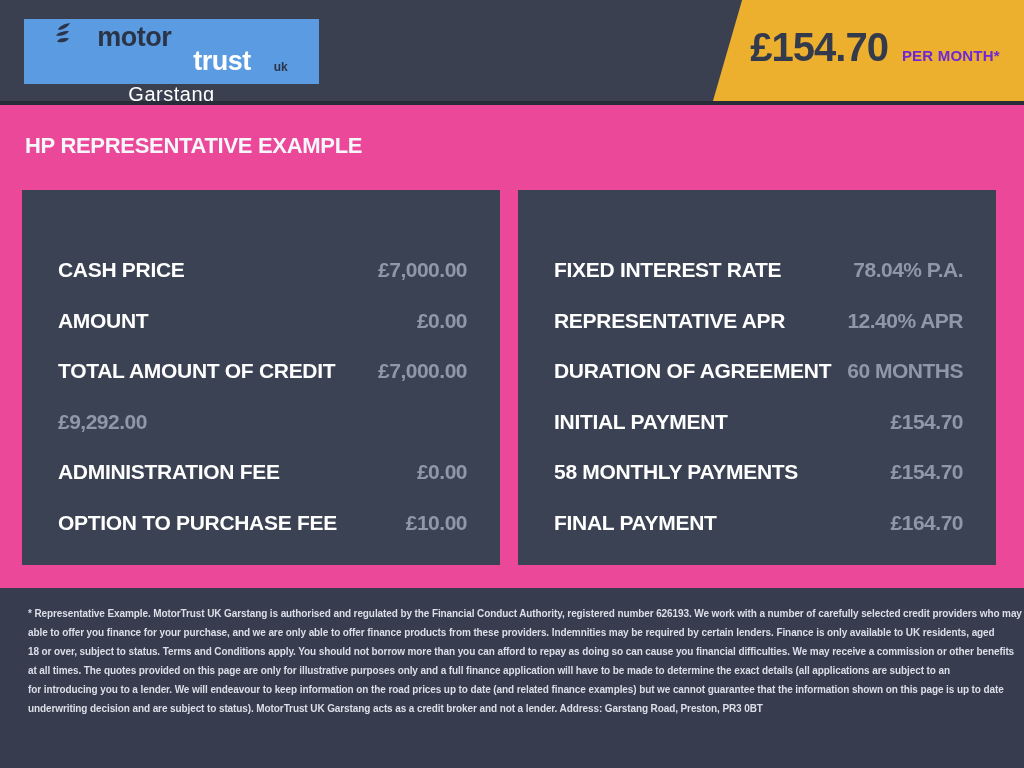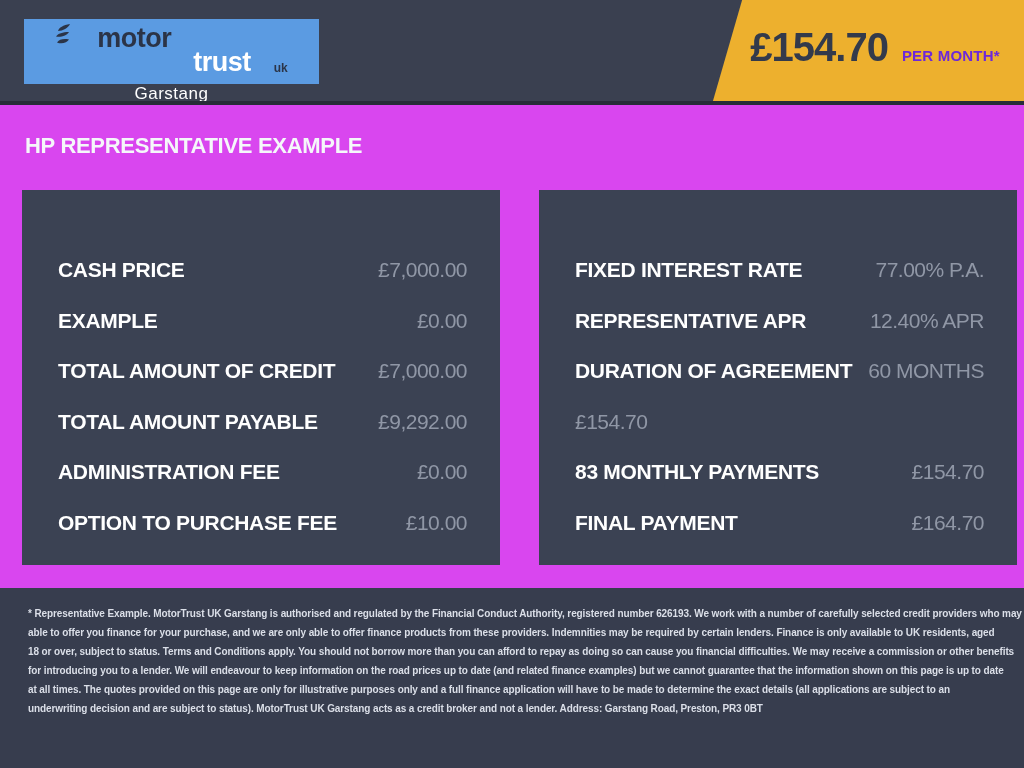--- a/index.html
+++ b/index.html
@@ -24,61 +24,61 @@
     position: absolute; top: 19px; left: 24px; width: 295px; height: 65px;
     background: #5b9be2;
     display: flex; flex-direction: column; align-items: center; justify-content: center;
   }
   .logo-line1 { display: flex; align-items: center; line-height: 1; margin-top: 2px; gap: 22px; }
   .leaf-icon { margin-right: 3px; margin-top: -4px; }
   .logo-word { font-size: 27px; font-weight: 600; letter-spacing: -0.5px; }
   .logo-motor { color: #2b3447; }
   .logo-trust { color: #ffffff; margin-top: 48px; }
   .logo-uk { font-size: 12px; font-weight: 700; color: #2b3447; align-self: flex-end; margin-bottom: 2px; margin-left: 1px; }
-  .logo-location { color: #ffffff; font-size: 17px; line-height: 1.15; letter-spacing: 0.5px; margin-top: 8px; }
+  .logo-location { color: #ffffff; font-size: 20px; line-height: 1.15; letter-spacing: 0.5px; margin-top: 8px; }
 
   .banner {
     position: absolute; top: 0; left: 700px; width: 324px; height: 101px;
     background: #edb02e;
     -webkit-clip-path: polygon(13% 0, 100% 0, 100% 100%, 4% 100%);
     clip-path: polygon(13% 0, 100% 0, 100% 100%, 4% 100%);
     display: flex; align-items: baseline; justify-content: center;
     padding-top: 27px; padding-left: 26px;
   }
   .banner-price {
     font-size: 40px; font-weight: 700; color: #333a4b; letter-spacing: -1px; line-height: 1;
   }
   .banner-period {
     font-size: 15px; font-weight: 700; color: #6d28d9; margin-left: 14px; letter-spacing: 0.2px;
   }
 
   
   .content {
     position: absolute; top: 105px; left: 0; width: 1024px; height: 483px;
-    background: #d946ef;
+    background: #ec4899;
   }
   .page-title {
     position: absolute; top: 28px; left: 25px;
     color: #f5f7fa; font-size: 22px; font-weight: 700; letter-spacing: -0.3px;
   }
   .panel {
     position: absolute; top: 85px; width: 478px; height: 375px;
     background: #3b4253;
     display: flex; flex-direction: column; justify-content: space-between;
     padding: 68px 33px 30px 36px;
   }
   .panel-left  { left: 22px; }
-  .panel-right { left: 539px; }
+  .panel-right { left: 518px; }
   .row { display: flex; justify-content: space-between; align-items: center; }
   .row-label {
     color: #ffffff; font-size: 21px; font-weight: 700; letter-spacing: -0.3px;
     white-space: nowrap;
   }
   .row-value {
-    color: #9097a6; font-size: 21px; font-weight: 400; letter-spacing: -0.5px;
+    color: #9097a6; font-size: 21px; font-weight: 700; letter-spacing: -0.5px;
     white-space: nowrap;
   }
 
   
   .footer {
     position: absolute; top: 588px; left: 0; width: 1024px; height: 180px;
     background: #373d4e;
   }
   .footer-text {
     position: absolute; top: 16px; left: 28px; width: 986px;
@@ -119,72 +119,72 @@
 
   <div class="content">
     <div class="page-title">HP REPRESENTATIVE EXAMPLE</div>
 
     <div class="panel panel-left">
       <div class="row">
         <span class="row-label">CASH PRICE</span>
         <span class="row-value">£7,000.00</span>
       </div>
       <div class="row">
-        <span class="row-label">EXAMPLE</span>
+        <span class="row-label">AMOUNT</span>
         <span class="row-value">£0.00</span>
       </div>
       <div class="row">
         <span class="row-label">TOTAL AMOUNT OF CREDIT</span>
         <span class="row-value">£7,000.00</span>
       </div>
       <div class="row">
-        <span class="row-label">TOTAL AMOUNT PAYABLE</span>
         <span class="row-value">£9,292.00</span>
       </div>
       <div class="row">
         <span class="row-label">ADMINISTRATION FEE</span>
         <span class="row-value">£0.00</span>
       </div>
       <div class="row">
         <span class="row-label">OPTION TO PURCHASE FEE</span>
         <span class="row-value">£10.00</span>
       </div>
     </div>
 
     <div class="panel panel-right">
       <div class="row">
         <span class="row-label">FIXED INTEREST RATE</span>
-        <span class="row-value">77.00% P.A.</span>
+        <span class="row-value">78.04% P.A.</span>
       </div>
       <div class="row">
         <span class="row-label">REPRESENTATIVE APR</span>
         <span class="row-value">12.40% APR</span>
       </div>
       <div class="row">
         <span class="row-label">DURATION OF AGREEMENT</span>
         <span class="row-value">60 MONTHS</span>
       </div>
       <div class="row">
+        <span class="row-label">INITIAL PAYMENT</span>
         <span class="row-value">£154.70</span>
       </div>
       <div class="row">
-        <span class="row-label">83 MONTHLY PAYMENTS</span>
+        <span class="row-label">58 MONTHLY PAYMENTS</span>
         <span class="row-value">£154.70</span>
       </div>
       <div class="row">
         <span class="row-label">FINAL PAYMENT</span>
         <span class="row-value">£164.70</span>
       </div>
     </div>
   </div>
 
   <div class="footer">
     <div class="footer-text">
       <div class="footer-line">* Representative Example. MotorTrust UK Garstang is authorised and regulated by the Financial Conduct Authority, registered number 626193. We work with a number of carefully selected credit providers who may be</div>
       <div class="footer-line">able to offer you finance for your purchase, and we are only able to offer finance products from these providers. Indemnities may be required by certain lenders. Finance is only available to UK residents, aged</div>
       <div class="footer-line">18 or over, subject to status. Terms and Conditions apply. You should not borrow more than you can afford to repay as doing so can cause you financial difficulties. We may receive a commission or other benefits</div>
+      <div class="footer-line">at all times. The quotes provided on this page are only for illustrative purposes only and a full finance application will have to be made to determine the exact details (all applications are subject to an</div>
       <div class="footer-line">for introducing you to a lender. We will endeavour to keep information on the road prices up to date (and related finance examples) but we cannot guarantee that the information shown on this page is up to date</div>
-      <div class="footer-line">at all times. The quotes provided on this page are only for illustrative purposes only and a full finance application will have to be made to determine the exact details (all applications are subject to an</div>
       <div class="footer-line">underwriting decision and are subject to status). MotorTrust UK Garstang acts as a credit broker and not a lender. Address: Garstang Road, Preston, PR3 0BT</div>
     </div>
   </div>
 
 </div>
 
 </body></html>

